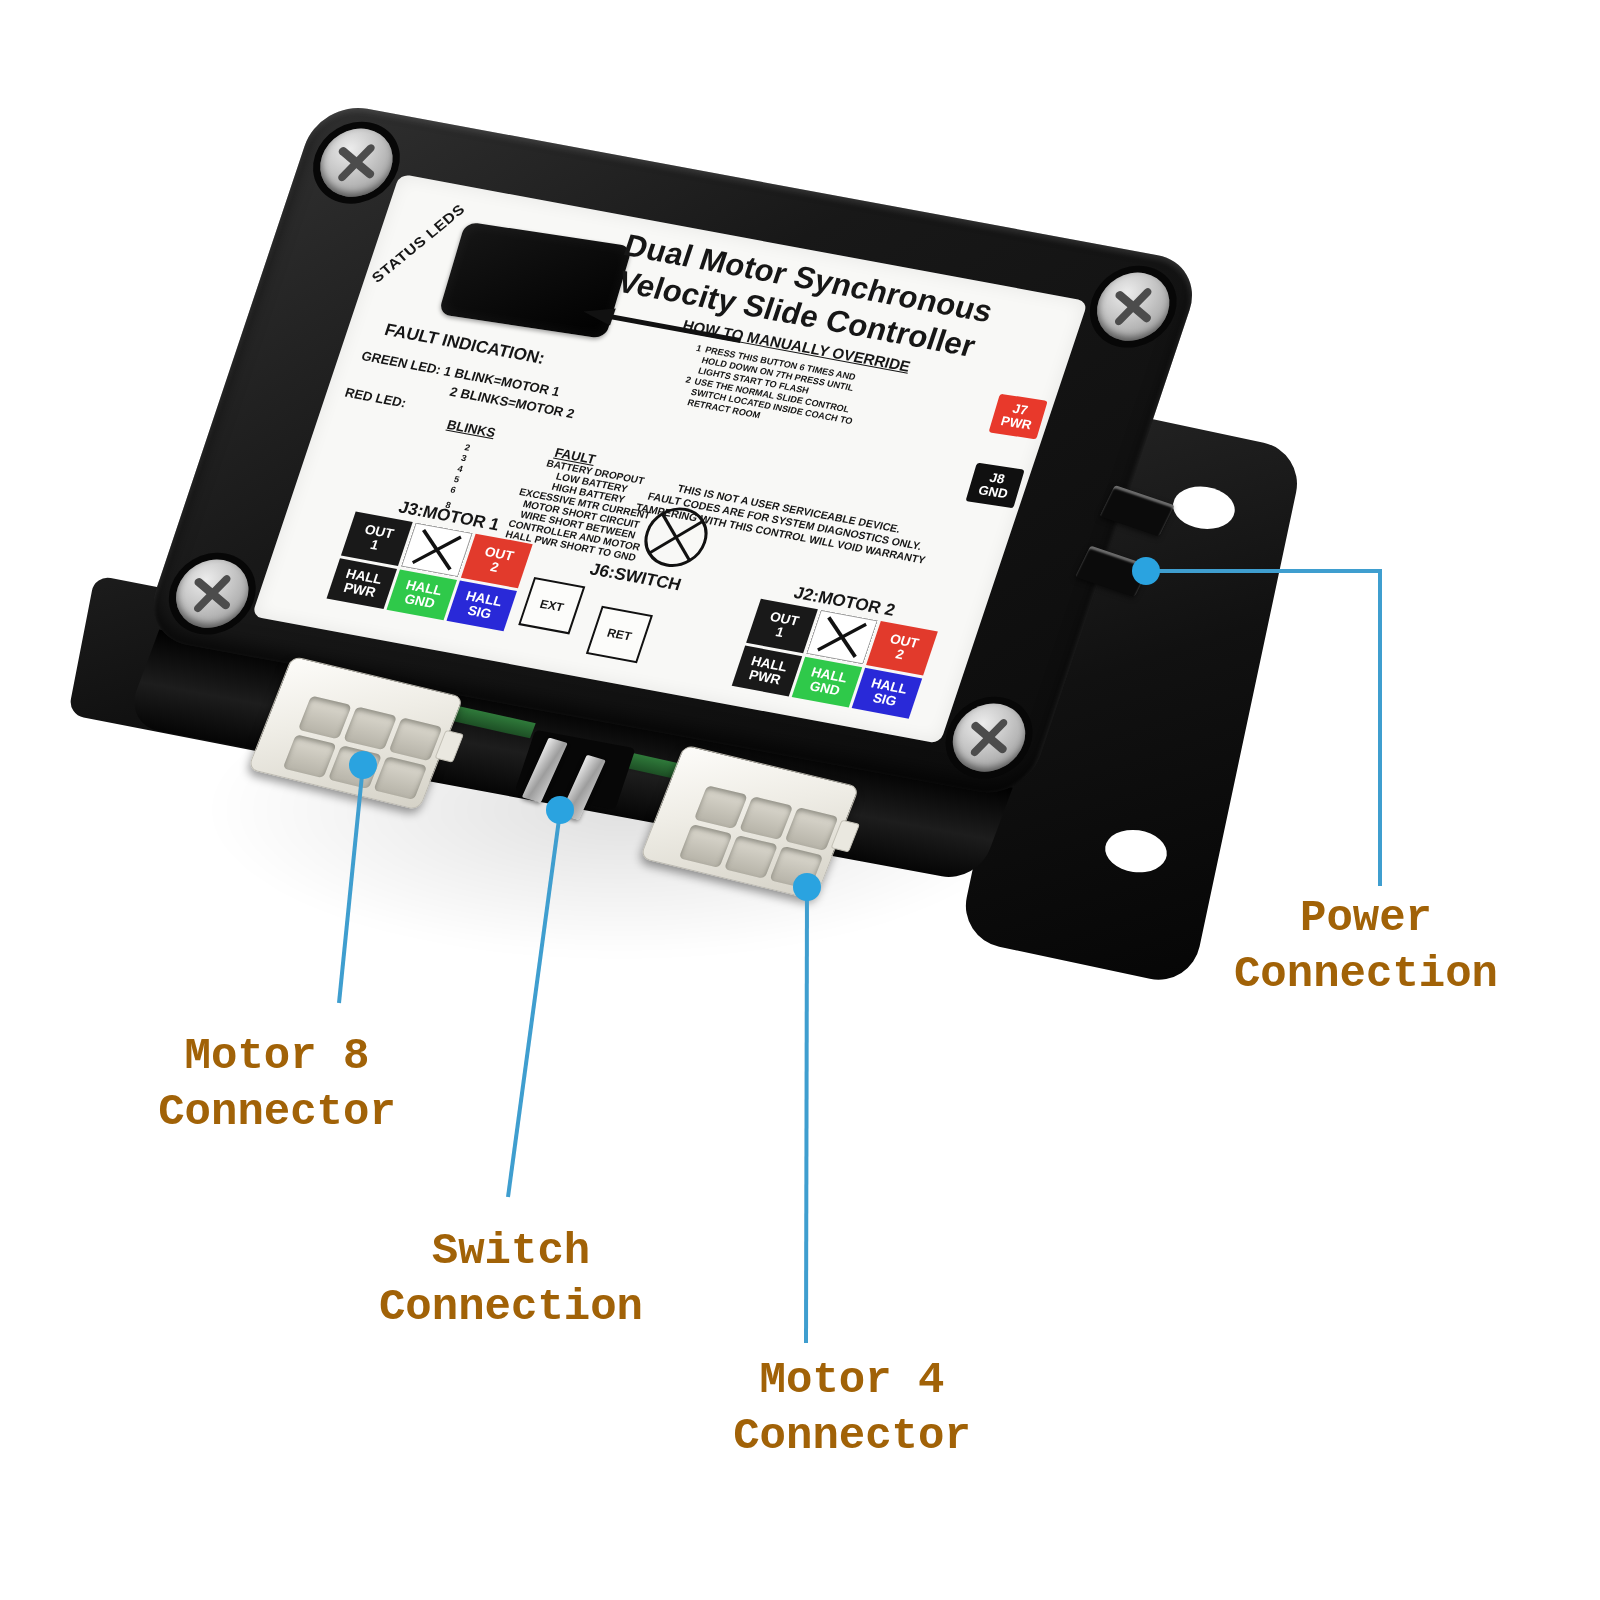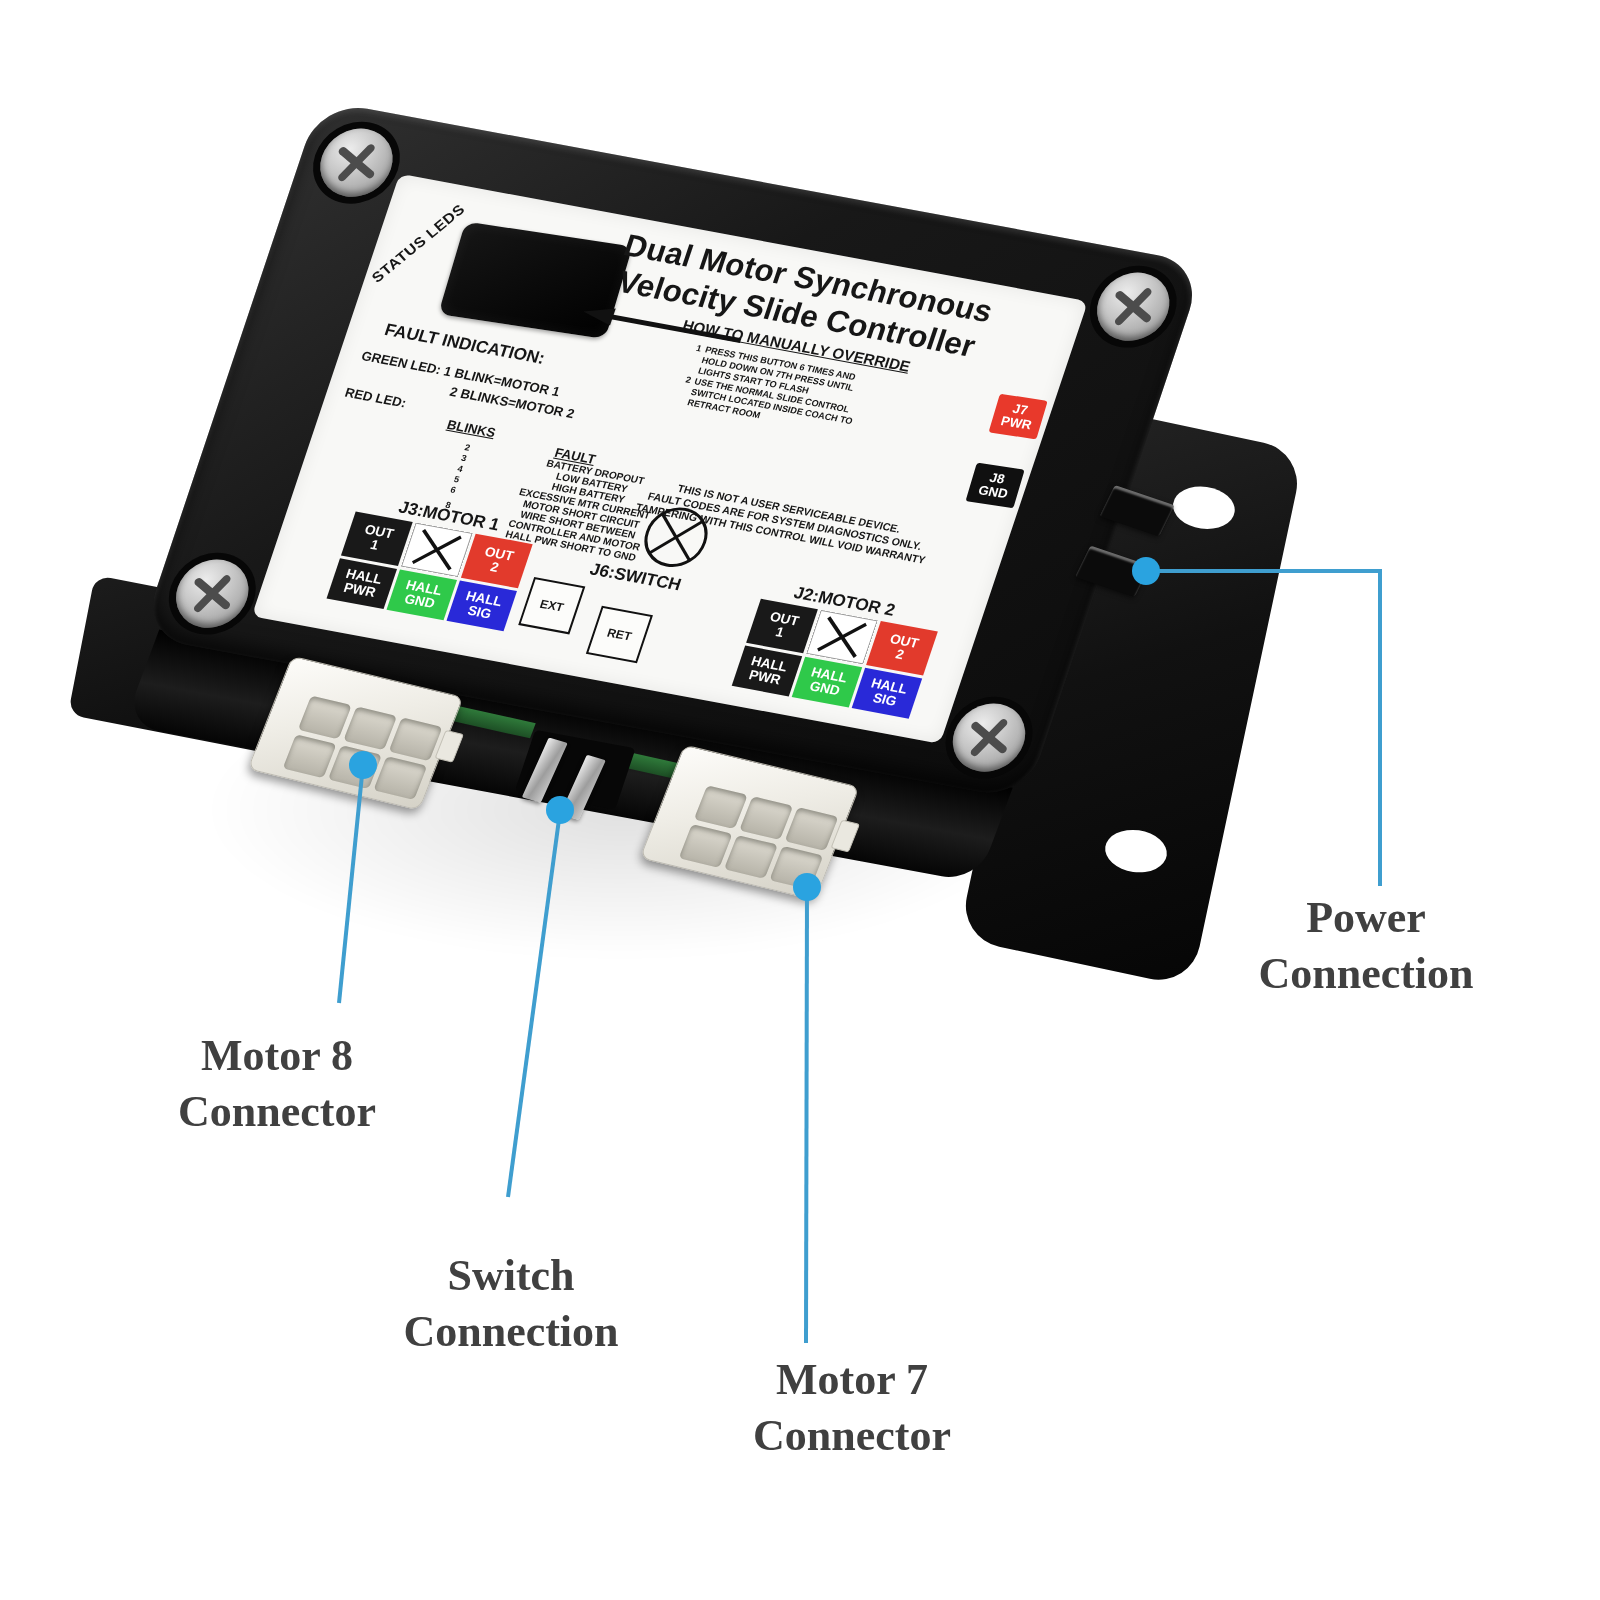--- a/index.html
+++ b/index.html
@@ -117,23 +117,23 @@
   .mgrid{position:absolute;display:grid;grid-template-columns:58px 58px 58px;
     grid-template-rows:46px 42px;gap:3px;}
   .grid-j3{left:66px;top:340px;} .grid-j2{left:482px;top:352px;}
   .cell{display:flex;flex-direction:column;align-items:center;justify-content:center;
     color:#fff;font-size:13.5px;font-weight:bold;line-height:14px;}
   .c-dark{background:#191919;} .c-red{background:#e23a2c;}
   .c-green{background:#2fc94a;} .c-blue{background:#2929d8;}
   .c-x{background:#ffffff;box-shadow:inset 0 0 0 1px #999;}
 
   
-  .clabel{position:absolute;width:420px;text-align:center;color:#404040;
-    font-family:Liberation Serif, serif;font-weight:bold;font-size:44px;line-height:56px;}
-  .cl-m1{left:67px;top:1028px;} .cl-sw{left:301px;top:1248px;}
+  .clabel{position:absolute;width:420px;text-align:center;color:#a16207;
+    font-family:Liberation Mono, monospace;font-weight:bold;font-size:44px;line-height:56px;}
+  .cl-m1{left:67px;top:1028px;} .cl-sw{left:301px;top:1223px;}
   .cl-m2{left:642px;top:1352px;} .cl-pw{left:1156px;top:890px;}
 
   .overlay{position:absolute;left:0;top:0;pointer-events:none;}
 </style>
 </head>
 <body>
 
 <div class="stage">
 
   <div class="dev-shadow"></div>
@@ -349,21 +349,21 @@
 
   <div class="clabel cl-m1">
     <div>Motor 8</div>
     <div>Connector</div>
   </div>
   <div class="clabel cl-sw">
     <div>Switch</div>
     <div>Connection</div>
   </div>
   <div class="clabel cl-m2">
-    <div>Motor 7</div>
+    <div>Motor 4</div>
     <div>Connector</div>
   </div>
   <div class="clabel cl-pw">
     <div>Power</div>
     <div>Connection</div>
   </div>
 
 </div>
 
 </body></html>

